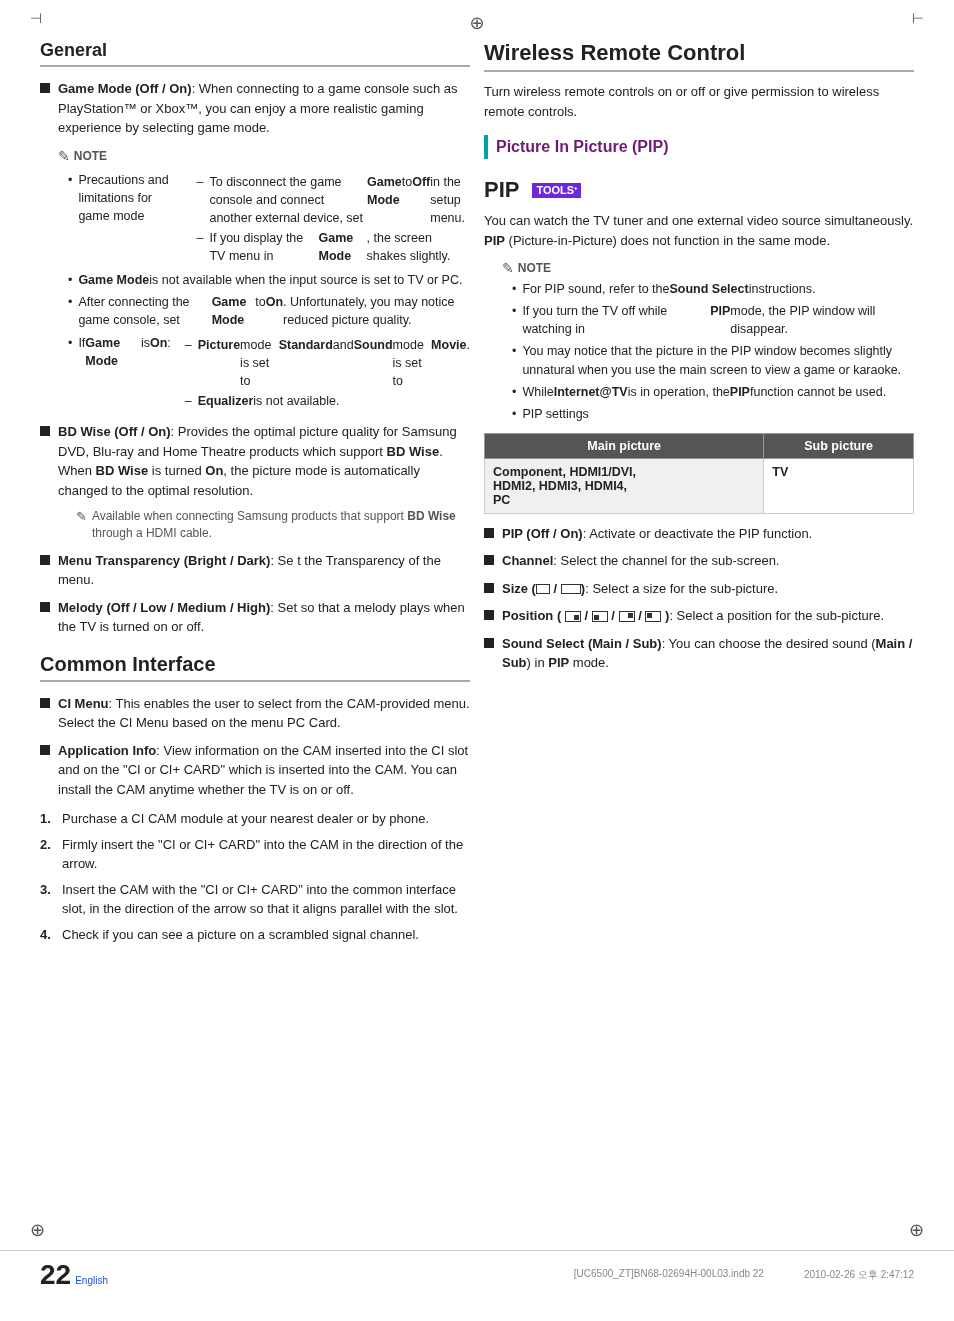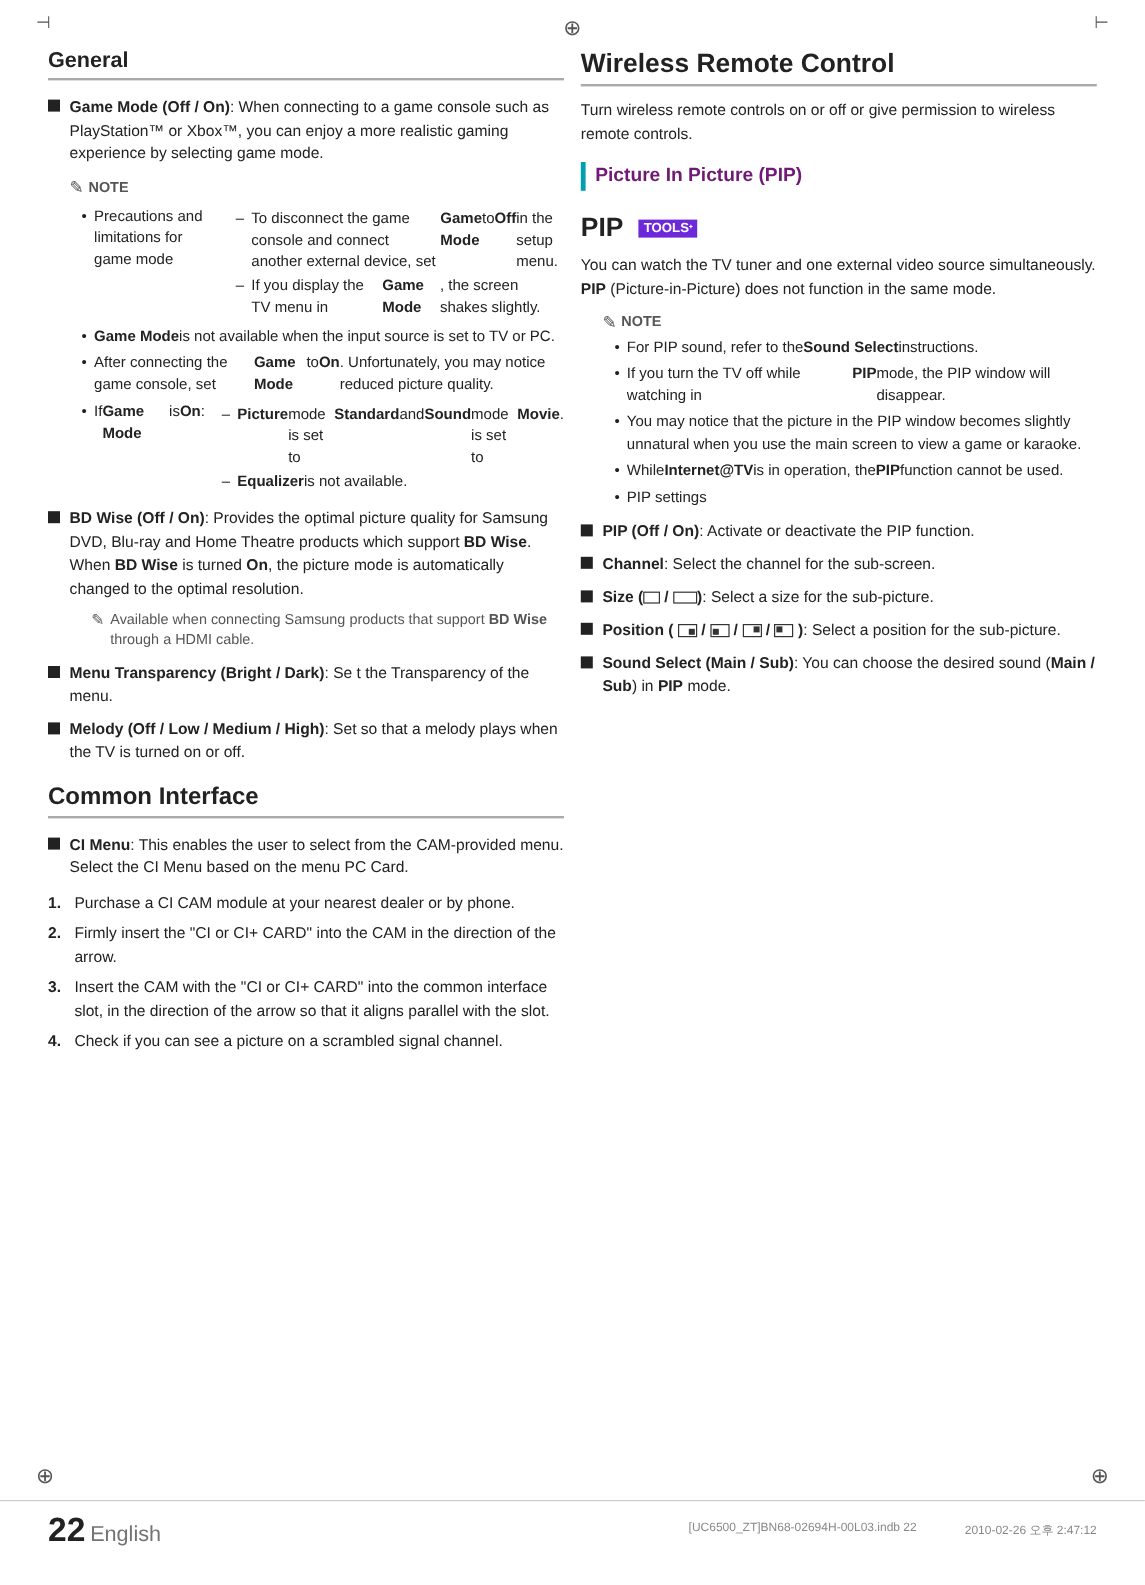--- a/index.html
+++ b/index.html
@@ -183,22 +183,22 @@
       padding: 0 40px;
       border-top: 1px solid #ccc;
       padding-top: 8px;
     }
     .page-number {
       font-size: 28px;
       font-weight: bold;
       color: #222;
     }
     .page-lang {
-      font-size: 18px;
-      color: #737373;
+      font-size: 10px;
+      color: #1d4ed8;
     }
     .footer-file {
       font-size: 10px;
       color: #888;
     }
     .footer-date {
       font-size: 10px;
       color: #888;
     }
 
@@ -367,20 +367,26 @@
       <div>
         <div class="sub-section-heading">Common Interface</div>
 
         <ul class="bullet-list">
           <li>
             <span class="square-bullet"></span>
             <span class="bullet-text">
               <b>CI Menu</b>: This enables the user to select from the CAM-provided menu. Select the CI Menu based on the menu PC Card.
             </span>
           </li>
+          <li>
+            <span class="square-bullet"></span>
+            <span class="bullet-text">
+              <b>Application Info</b>: View information on the CAM inserted into the CI slot and on the "CI or CI+ CARD" which is inserted into the CAM. You can install the CAM anytime whether the TV is on or off.
+            </span>
+          </li>
         </ul>
 
         <ol class="numbered-list" style="list-style:none;">
           <li>
             <span class="num-label">1.</span>
             <span>Purchase a CI CAM module at your nearest dealer or by phone.</span>
           </li>
           <li>
             <span class="num-label">2.</span>
             <span>Firmly insert the "CI or CI+ CARD" into the CAM in the direction of the arrow.</span>
@@ -428,20 +434,34 @@
           </div>
           <ul class="note-list">
             <li>For PIP sound, refer to the <b>Sound Select</b> instructions.</li>
             <li>If you turn the TV off while watching in <b>PIP</b> mode, the PIP window will disappear.</li>
             <li>You may notice that the picture in the PIP window becomes slightly unnatural when you use the main screen to view a game or karaoke.</li>
             <li>While <b>Internet@TV</b> is in operation, the <b>PIP</b> function cannot be used.</li>
             <li>PIP settings</li>
           </ul>
         </div>
 
+        <table class="pip-table">
+          <thead>
+            <tr>
+              <th>Main picture</th>
+              <th>Sub picture</th>
+            </tr>
+          </thead>
+          <tbody>
+            <tr>
+              <td>Component, HDMI1/DVI,<br>HDMI2, HDMI3, HDMI4,<br>PC</td>
+              <td>TV</td>
+            </tr>
+          </tbody>
+        </table>
 
         <ul class="bullet-list" style="margin-top:10px;">
           <li>
             <span class="square-bullet"></span>
             <span class="bullet-text">
               <b>PIP (Off / On)</b>: Activate or deactivate the PIP function.
             </span>
           </li>
           <li>
             <span class="square-bullet"></span>

